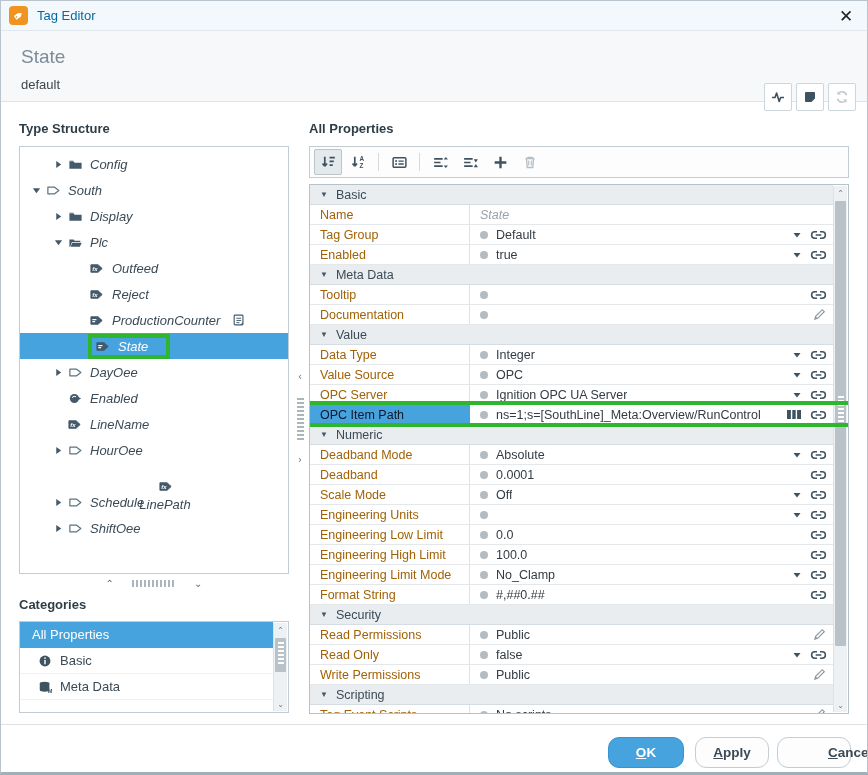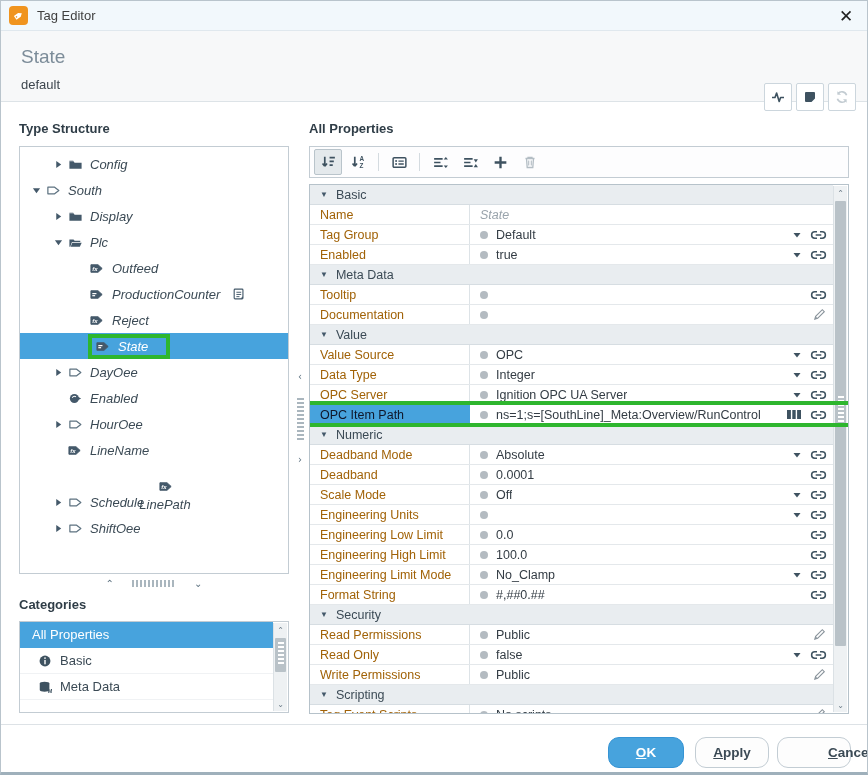--- a/index.html
+++ b/index.html
@@ -5,21 +5,21 @@
   html,body{margin:0;padding:0;background:#e9e9e9;}
   *{box-sizing:border-box;}
   .window{
     position:relative;width:868px;height:775px;background:#ffffff;
     font-family:"Liberation Sans", sans-serif;color:#3b4a55;
     border:1px solid #b9c4cc;border-bottom:3px solid #9fb0bb;overflow:hidden;
   }
   
   .titlebar{position:absolute;left:0;top:0;width:100%;height:30px;background:#f2f8fc;border-bottom:1px solid #e0e8ee;display:flex;align-items:center;padding:0 8px;}
   .appicon{width:19px;height:19px;border-radius:4px;background:#f0941f;display:flex;align-items:center;justify-content:center;margin-right:9px;}
-  .title-text{font-size:13px;color:#404040;}
+  .title-text{font-size:13px;color:#0369a1;}
   .close-x{position:absolute;right:10px;top:4px;width:22px;height:22px;display:flex;align-items:center;justify-content:center;font-size:17px;color:#222;cursor:pointer;}
   
   .header{position:absolute;left:0;top:30px;width:100%;height:71px;background:#f7f8f9;border-bottom:1px solid #dde3e7;}
   .tag-name{position:absolute;left:20px;top:15px;font-size:19px;color:#7c8c99;}
   .tag-type{position:absolute;left:20px;top:46px;font-size:13px;color:#3d464e;}
   .hdr-btn{position:absolute;top:52px;width:28px;height:28px;background:#fff;border:1px solid #ccd6dd;border-radius:2px;display:flex;align-items:center;justify-content:center;cursor:pointer;}
   
   .panel-title{position:absolute;font-size:13px;font-weight:bold;color:#2f3d47;}
   
   .tree-box{position:absolute;left:18px;top:145px;width:270px;height:428px;border:1px solid #c3ccd3;background:#fff;overflow:hidden;padding-top:4px;}
@@ -190,42 +190,42 @@
             <text x="2.8" y="10.6" font-size="6.5" font-style="italic" font-weight="bold" fill="#fff">fx</text>
           </svg>
         </span>
         <span class="tlabel">Outfeed</span>
       </div>
       <div class="tree-row" style="padding-left: 52px;">
         <span class="tw"></span>
         <span class="ticon">
           <svg width="16" height="15" viewBox="0 0 16 16">
             <path d="M1.5 4h7.6l4.4 4-4.4 4H1.5z" fill="#44596a" stroke="#44596a" stroke-linejoin="round"></path>
+            <text x="2.8" y="10.6" font-size="6.5" font-style="italic" font-weight="bold" fill="#fff">fx</text>
+          </svg>
+        </span>
+        <span class="tlabel">Reject</span>
+      </div>
+      <div class="tree-row" style="padding-left: 52px;">
+        <span class="tw"></span>
+        <span class="ticon">
+          <svg width="16" height="15" viewBox="0 0 16 16">
+            <path d="M1.5 4h7.6l4.4 4-4.4 4H1.5z" fill="#44596a" stroke="#44596a" stroke-linejoin="round"></path>
             <rect x="3" y="6.4" width="4.4" height="1.3" fill="#fff"></rect>
             <rect x="3" y="8.6" width="3" height="1.3" fill="#fff"></rect>
           </svg>
         </span>
         <span class="tlabel">ProductionCounter</span>
         <span class="tnote">
           <svg width="14" height="14" viewBox="0 0 16 16">
             <rect x="2.5" y="2.5" width="10" height="11" rx="1" fill="#fff" stroke="#44596a" stroke-width="1.3"></rect>
             <path d="M5 6h5.5M5 8.5h5.5M5 11h3.5" stroke="#44596a" stroke-width="1.1"></path>
             <path d="M12.5 10.5v3h-3z" fill="#44596a"></path>
           </svg>
         </span>
-      </div>
-      <div class="tree-row" style="padding-left: 52px;">
-        <span class="tw"></span>
-        <span class="ticon">
-          <svg width="16" height="15" viewBox="0 0 16 16">
-            <path d="M1.5 4h7.6l4.4 4-4.4 4H1.5z" fill="#44596a" stroke="#44596a" stroke-linejoin="round"></path>
-            <text x="2.8" y="10.6" font-size="6.5" font-style="italic" font-weight="bold" fill="#fff">fx</text>
-          </svg>
-        </span>
-        <span class="tlabel">Reject</span>
       </div>
       <div class="tree-row selected" style="padding-left: 52px;">
         <span class="tw"></span>
         <span class="tree-green">
           <span class="ticon">
             <svg width="16" height="15" viewBox="0 0 16 16">
               <path d="M1.5 4h7.6l4.4 4-4.4 4H1.5z" fill="#44596a" stroke="#44596a" stroke-linejoin="round"></path>
               <rect x="3" y="6.4" width="4.4" height="1.3" fill="#fff"></rect>
               <rect x="3" y="8.6" width="3" height="1.3" fill="#fff"></rect>
             </svg>
@@ -251,41 +251,41 @@
         <span class="ticon">
           <svg width="15" height="15" viewBox="0 0 16 16">
             <circle cx="6.8" cy="8" r="4.8" fill="#44596a"></circle>
             <path d="M9.5 5.5 14 8l-4.5 2.5z" fill="#44596a"></path>
             <path d="M4.5 7.2a3 3 0 0 1 4-1" fill="none" stroke="#fff" stroke-width="1.1"></path>
           </svg>
         </span>
         <span class="tlabel">Enabled</span>
       </div>
       <div class="tree-row" style="padding-left: 30px;">
+        <span class="tw"></span>
+        <span class="ticon">
+          <svg width="16" height="15" viewBox="0 0 16 16">
+            <path d="M1.5 4h7.6l4.4 4-4.4 4H1.5z" fill="#44596a" stroke="#44596a" stroke-linejoin="round"></path>
+            <text x="2.8" y="10.6" font-size="6.5" font-style="italic" font-weight="bold" fill="#fff">fx</text>
+          </svg>
+        </span>
+        <span class="tlabel">LineName</span>
+      </div>
+      <div class="tree-row" style="padding-left: 30px;">
         <span class="tw">
           <svg width="9" height="9" viewBox="0 0 10 10">
             <path d="M2.5 1v8L8 5z" fill="#44596a"></path>
           </svg>
         </span>
         <span class="ticon">
           <svg width="15" height="15" viewBox="0 0 16 16">
             <path d="M2 4.5h7.2L13.7 8l-4.5 3.5H2z" fill="#fff" stroke="#5d7280" stroke-width="1.3" stroke-linejoin="round"></path>
           </svg>
         </span>
         <span class="tlabel">HourOee</span>
-      </div>
-      <div class="tree-row" style="padding-left: 30px;">
-        <span class="tw"></span>
-        <span class="ticon">
-          <svg width="16" height="15" viewBox="0 0 16 16">
-            <path d="M1.5 4h7.6l4.4 4-4.4 4H1.5z" fill="#44596a" stroke="#44596a" stroke-linejoin="round"></path>
-            <text x="2.8" y="10.6" font-size="6.5" font-style="italic" font-weight="bold" fill="#fff">fx</text>
-          </svg>
-        </span>
-        <span class="tlabel">LineName</span>
       </div>
       <div class="tree-row" style="padding-left: 30px; flex-direction: column;">
         <span class="tw"></span>
         <span class="ticon">
           <svg width="16" height="15" viewBox="0 0 16 16">
             <path d="M1.5 4h7.6l4.4 4-4.4 4H1.5z" fill="#44596a" stroke="#44596a" stroke-linejoin="round"></path>
             <text x="2.8" y="10.6" font-size="6.5" font-style="italic" font-weight="bold" fill="#fff">fx</text>
           </svg>
         </span>
         <span class="tlabel">LinePath</span>
@@ -527,46 +527,46 @@
                 <path d="M3 13l.9-3 2.1 2.1z" fill="#8a949c"></path>
               </svg>
             </span>
           </div>
         </div>
         <div class="sec">
           <span class="tri">▼</span>
           <span>Value</span>
         </div>
         <div class="prow">
+          <div class="pcell-l">Data Type</div>
+          <div class="pcell-v">
+            <span class="dot"></span>
+            <span class="pval">Integer</span>
+            <span class="vspace"></span>
+            <span class="vicon">
+              <svg width="10" height="10" viewBox="0 0 10 10">
+                <path d="M1.5 3h7L5 7.5z" fill="#3e5260"></path>
+              </svg>
+            </span>
+            <span class="vicon">
+              <svg width="17" height="14" viewBox="0 0 17 14">
+                <g fill="none" stroke="#3e5260" stroke-width="1.5">
+                  <path d="M7 3.8H4.8a3.2 3.2 0 0 0 0 6.4H7"></path>
+                  <path d="M10 3.8h2.2a3.2 3.2 0 0 1 0 6.4H10"></path>
+                  <path d="M5.7 7h5.6"></path>
+                </g>
+              </svg>
+            </span>
+          </div>
+        </div>
+        <div class="prow">
           <div class="pcell-l">Value Source</div>
           <div class="pcell-v">
             <span class="dot"></span>
             <span class="pval">OPC</span>
-            <span class="vspace"></span>
-            <span class="vicon">
-              <svg width="10" height="10" viewBox="0 0 10 10">
-                <path d="M1.5 3h7L5 7.5z" fill="#3e5260"></path>
-              </svg>
-            </span>
-            <span class="vicon">
-              <svg width="17" height="14" viewBox="0 0 17 14">
-                <g fill="none" stroke="#3e5260" stroke-width="1.5">
-                  <path d="M7 3.8H4.8a3.2 3.2 0 0 0 0 6.4H7"></path>
-                  <path d="M10 3.8h2.2a3.2 3.2 0 0 1 0 6.4H10"></path>
-                  <path d="M5.7 7h5.6"></path>
-                </g>
-              </svg>
-            </span>
-          </div>
-        </div>
-        <div class="prow">
-          <div class="pcell-l">Data Type</div>
-          <div class="pcell-v">
-            <span class="dot"></span>
-            <span class="pval">Integer</span>
             <span class="vspace"></span>
             <span class="vicon">
               <svg width="10" height="10" viewBox="0 0 10 10">
                 <path d="M1.5 3h7L5 7.5z" fill="#3e5260"></path>
               </svg>
             </span>
             <span class="vicon">
               <svg width="17" height="14" viewBox="0 0 17 14">
                 <g fill="none" stroke="#3e5260" stroke-width="1.5">
                   <path d="M7 3.8H4.8a3.2 3.2 0 0 0 0 6.4H7"></path>

